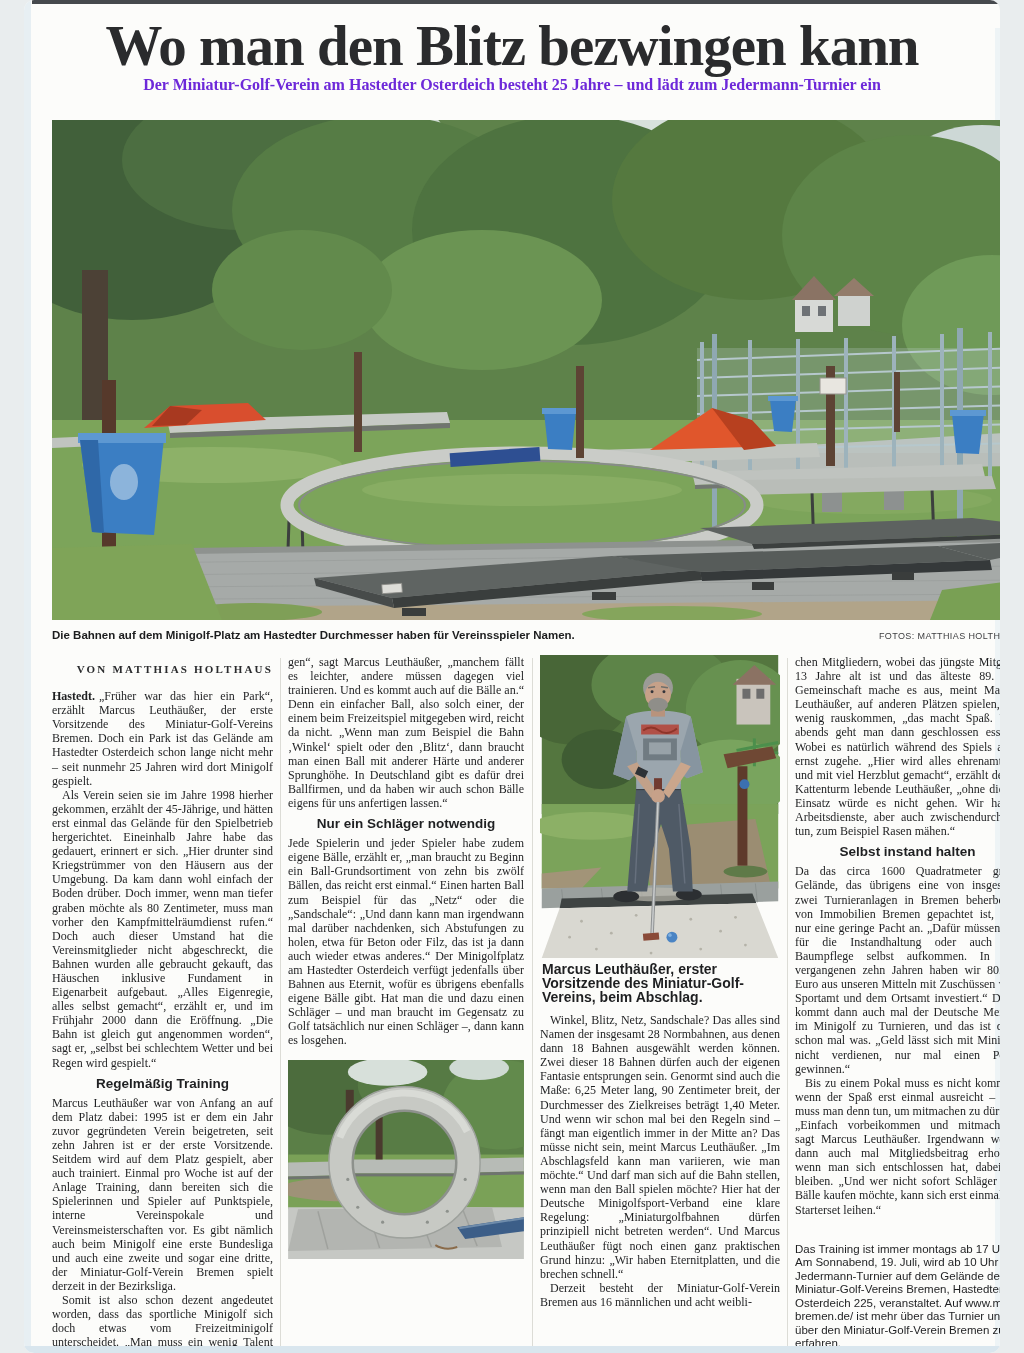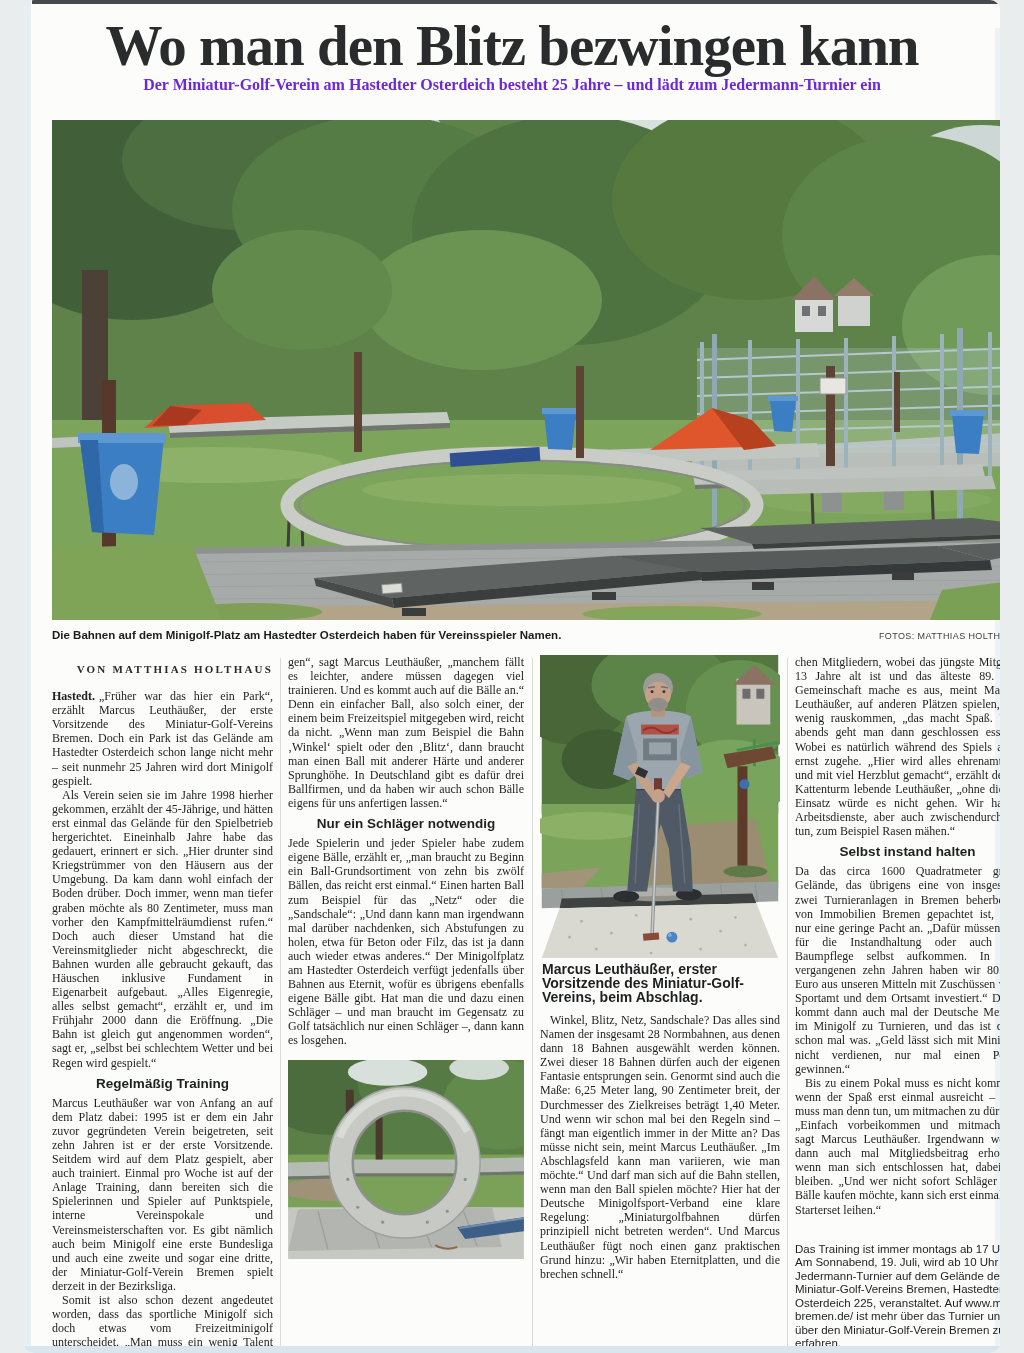--- a/index.html
+++ b/index.html
@@ -211,21 +211,21 @@
           <rect x="540" y="472" width="24" height="8"></rect>
           <rect x="700" y="462" width="22" height="8"></rect>
           <rect x="840" y="452" width="22" height="8"></rect>
         </g>
         <rect x="330" y="464" width="20" height="9" fill="#ddddd8" stroke="#8a8a85" stroke-width="0.8" transform="rotate(-4 340 468)"></rect>
       </g>
     </svg>
   </figure>
 
   <div class="caption-row">
-    <div class="caption-main">Die Bahnen auf dem Minigolf-Platz am Hastedter Osterdeich haben für Vereinsspieler Namen.</div>
+    <div class="caption-main">Die Bahnen auf dem Minigolf-Platz am Hastedter Durchmesser haben für Vereinsspieler Namen.</div>
     <div class="credit">FOTOS: MATTHIAS HOLTHAUS</div>
   </div>
 
   <div class="rule" style="left:256px"></div>
   <div class="rule" style="left:508px"></div>
   <div class="rule" style="left:763px"></div>
 
   <div class="col" id="col1">
     <div class="byline">VON MATTHIAS HOLTHAUS</div>
     <p><span class="lead">Hastedt.</span><span>„Früher war das hier ein Park“, erzählt Marcus Leuthäußer, der erste Vorsitzende des Miniatur-Golf-Vereins Bremen. Doch ein Park ist das Gelände am Hastedter Osterdeich schon lange nicht mehr – seit nunmehr 25 Jahren wird dort Minigolf gespielt.</span></p>
@@ -377,20 +377,21 @@
           <line x1="117" y1="148" x2="111" y2="282" stroke="#8e9192" stroke-width="3.5"></line>
           <line x1="117" y1="148" x2="111" y2="282" stroke="#c9cccd" stroke-width="1.5"></line>
           <rect x="102" y="280" width="16" height="7" fill="#8a4a38" transform="rotate(-5 110 283)"></rect>
           <circle cx="131" cy="284" r="5.5" fill="#4a84c4"></circle>
           <circle cx="129" cy="282" r="1.8" fill="#7fb0e0"></circle>
         </g>
       </svg>
     </figure>
     <div class="col-caption">Marcus Leuthäußer, erster Vorsitzende des Miniatur-Golf-Vereins, beim Abschlag.</div>
     <p class="indent">Winkel, Blitz, Netz, Sandschale? Das alles sind Namen der insgesamt 28 Normbahnen, aus denen dann 18 Bahnen ausgewählt werden können. Zwei dieser 18 Bahnen dürfen auch der eigenen Fantasie entsprungen sein. Genormt sind auch die Maße: 6,25 Meter lang, 90 Zentimeter breit, der Durchmesser des Zielkreises beträgt 1,40 Meter. Und wenn wir schon mal bei den Regeln sind – fängt man eigentlich immer in der Mitte an? Das müsse nicht sein, meint Marcus Leuthäußer. „Im Abschlagsfeld kann man variieren, wie man möchte.“ Und darf man sich auf die Bahn stellen, wenn man den Ball spielen möchte? Hier hat der Deutsche Minigolfsport-Verband eine klare Regelung: „Miniaturgolfbahnen dürfen prinzipiell nicht betreten werden“. Und Marcus Leuthäußer fügt noch einen ganz praktischen Grund hinzu: „Wir haben Eternitplatten, und die brechen schnell.“</p>
+    <p class="indent">Derzeit besteht der Miniatur-Golf-Verein Bremen aus 16 männlichen und acht weibli-</p>
   </div>
 
   <div class="col" id="col4">
     <p>chen Mitgliedern, wobei das jüngste Mitglied 13 Jahre alt ist und das älteste 89. Die Gemeinschaft mache es aus, meint Marcus Leuthäußer, auf anderen Plätzen spielen, ein wenig rauskommen, „das macht Spaß. Und abends geht man dann geschlossen essen“. Wobei es natürlich während des Spiels auch ernst zugehe. „Hier wird alles ehrenamtlich und mit viel Herzblut gemacht“, erzählt der in Kattenturm lebende Leuthäußer, „ohne diesen Einsatz würde es nicht gehen. Wir haben Arbeitsdienste, aber auch zwischendurch zu tun, zum Beispiel Rasen mähen.“</p>
     <div class="col-subhead">Selbst instand halten</div>
     <p>Da das circa 1600 Quadratmeter große Gelände, das übrigens eine von insgesamt zwei Turnieranlagen in Bremen beherbergt, von Immobilien Bremen gepachtet ist, fällt nur eine geringe Pacht an. „Dafür müssen wir für die Instandhaltung oder auch die Baumpflege selbst aufkommen. In den vergangenen zehn Jahren haben wir 80.000 Euro aus unseren Mitteln mit Zuschüssen vom Sportamt und dem Ortsamt investiert.“ Dafür kommt dann auch mal der Deutsche Meister im Minigolf zu Turnieren, und das ist doch schon mal was. „Geld lässt sich mit Minigolf nicht verdienen, nur mal einen Pokal gewinnen.“</p>
     <p class="indent">Bis zu einem Pokal muss es nicht kommen, wenn der Spaß erst einmal ausreicht – was muss man denn tun, um mitmachen zu dürfen? „Einfach vorbeikommen und mitmachen“, sagt Marcus Leuthäußer. Irgendwann werde dann auch mal Mitgliedsbeitrag erhoben, wenn man sich entschlossen hat, dabei zu bleiben. „Und wer nicht sofort Schläger und Bälle kaufen möchte, kann sich erst einmal ein Starterset leihen.“</p>
     <div class="info">Das Training ist immer montags ab 17 Uhr. Am Sonnabend, 19. Juli, wird ab 10 Uhr ein Jedermann-Turnier auf dem Gelände des Miniatur-Golf-Vereins Bremen, Hastedter Osterdeich 225, veranstaltet. Auf www.mgv-bremen.de/ ist mehr über das Turnier und über den Miniatur-Golf-Verein Bremen zu erfahren.</div>
   </div>
 

